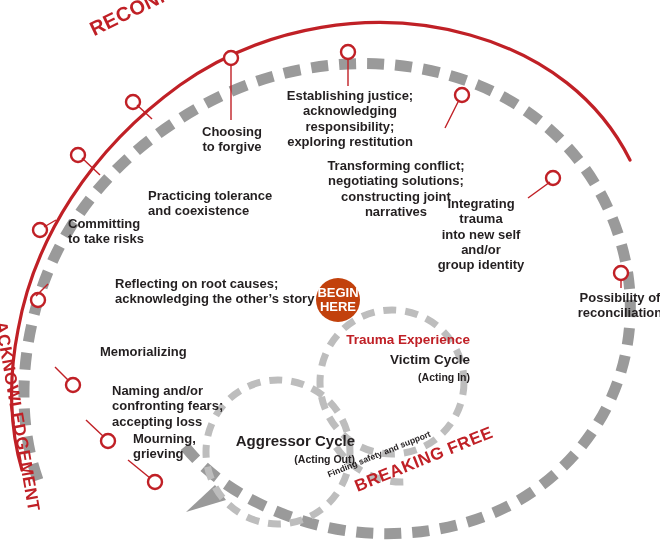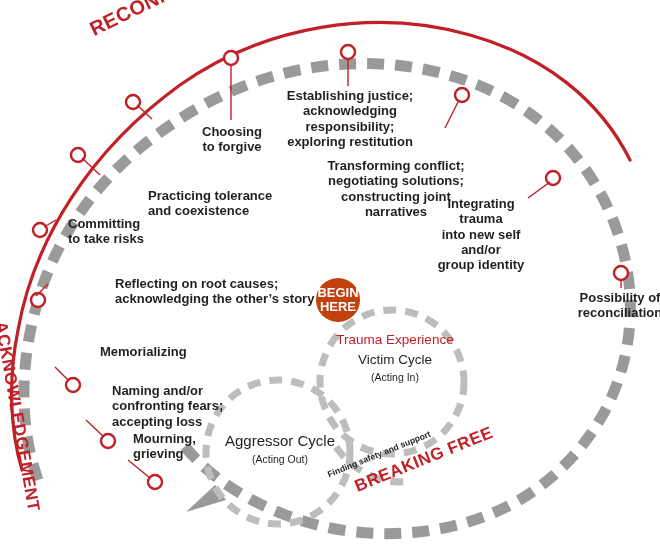--- a/index.html
+++ b/index.html
@@ -5,21 +5,21 @@
   html,body{margin:0;padding:0;background:#ffffff;}
   body{width:660px;height:547px;font-family:"Liberation Sans",sans-serif;overflow:hidden;}
   #stage{position:relative;width:660px;height:547px;}
   svg{position:absolute;left:0;top:0;}
   .lbl{position:absolute;font-family:"Liberation Sans",sans-serif;color:#231f20;font-weight:bold;line-height:1.18;}
   .lbl.sm{font-size:13px;}
   .lbl.c{text-align:center;}
   .lbl.l{text-align:left;}
   .red{color:#c02026;}
   .arcword{position:absolute;font-weight:bold;color:#c02026;letter-spacing:0.5px;}
-  .inner-title{position:absolute;text-align:center;font-weight:normal;}
+  .inner-title{position:absolute;text-align:right;font-weight:bold;}
   .begin{position:absolute;width:44px;height:44px;border-radius:50%;background:#c2410c;color:#fff;
          display:flex;align-items:center;justify-content:center;text-align:center;
          font-size:13px;font-weight:bold;line-height:1.1;}
 </style>
 </head>
 <body>
 
 <div id="stage">
 
   <svg width="660" height="547" viewBox="0 0 660 547">

